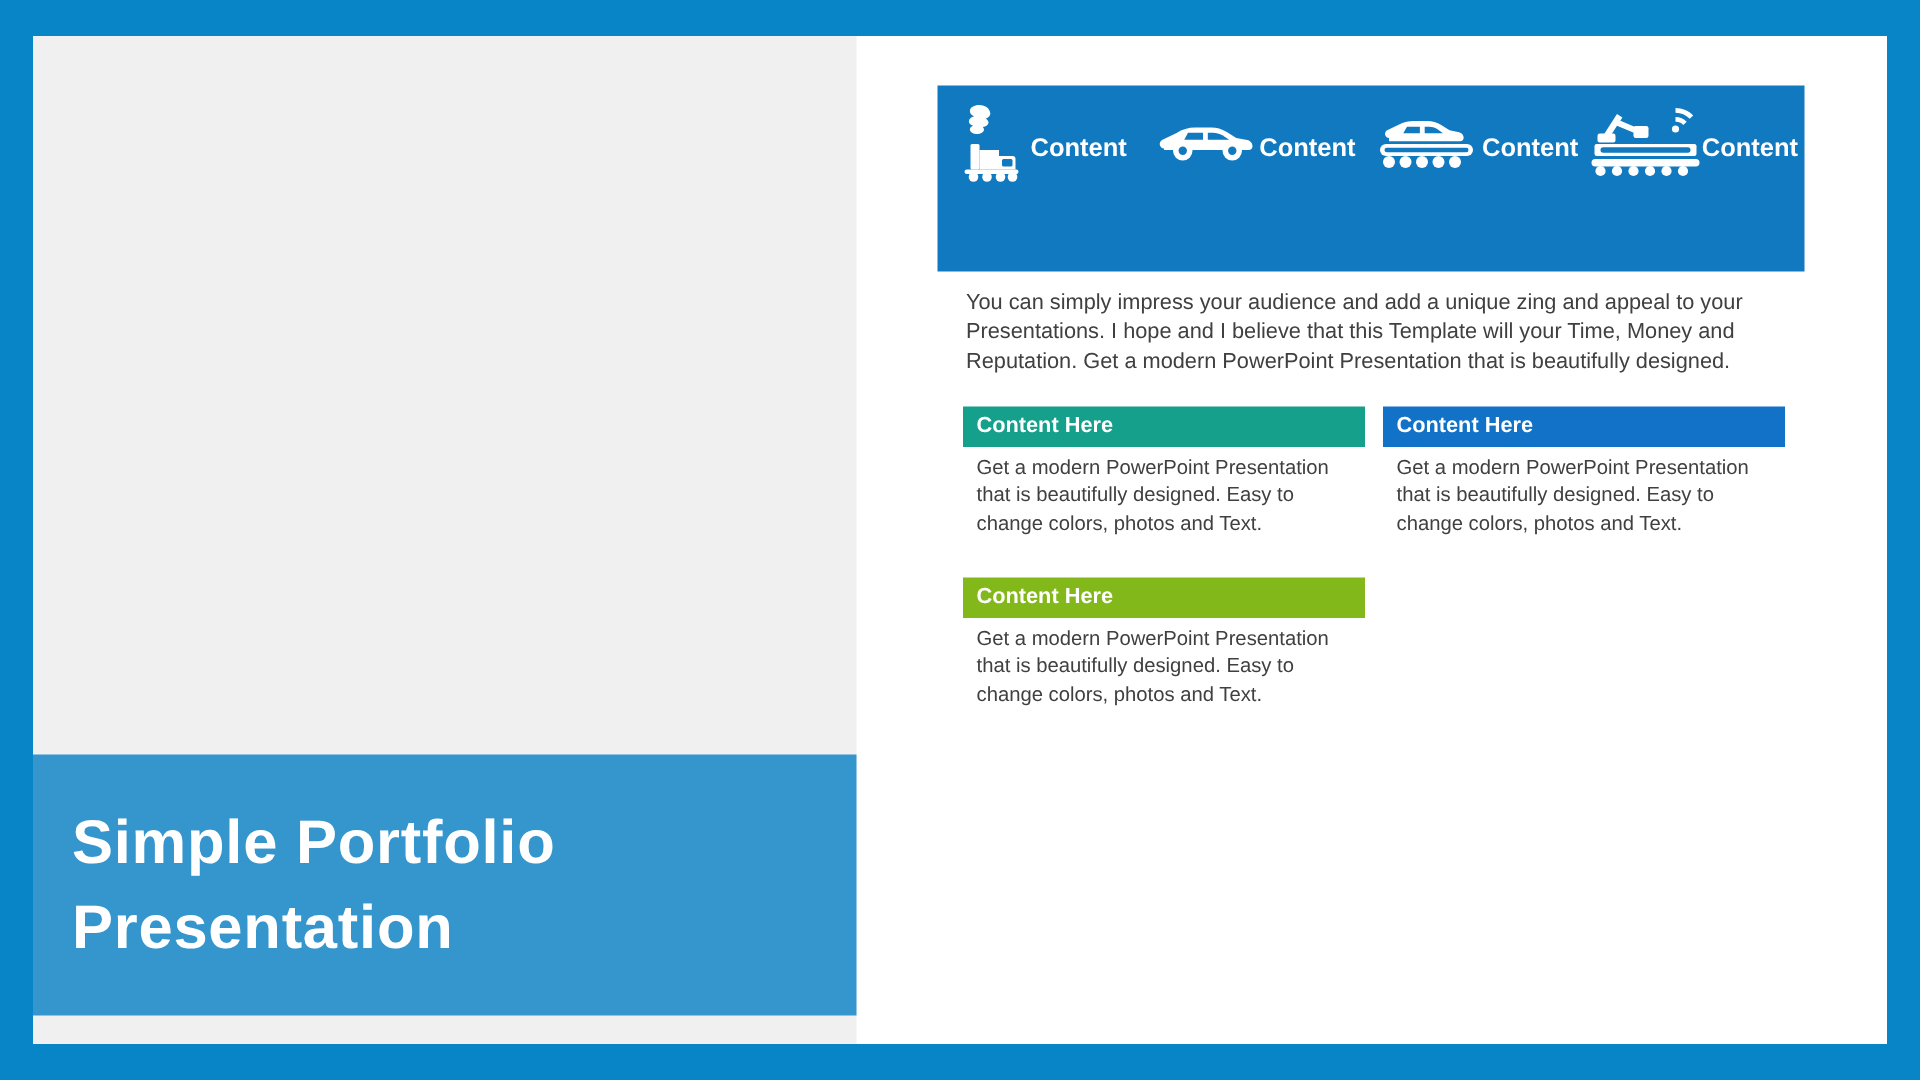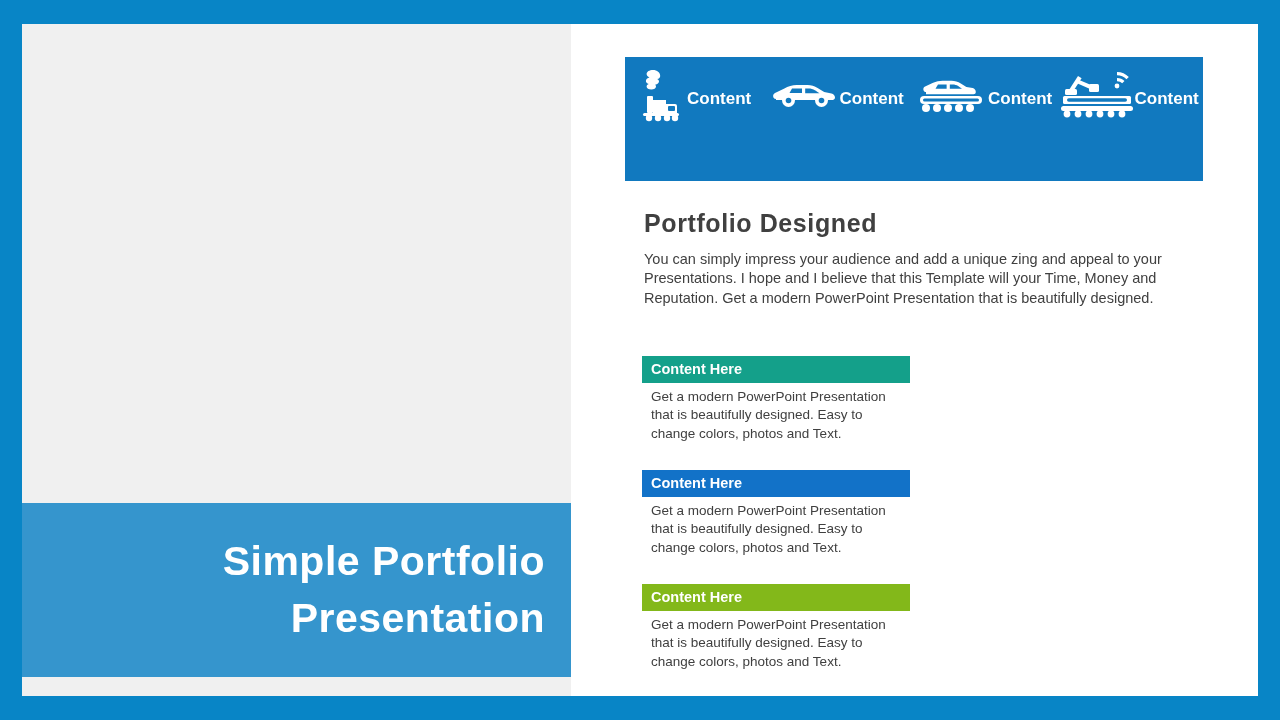--- a/index.html
+++ b/index.html
@@ -47,21 +47,21 @@
     background: #3595cd;
     display: flex;
     align-items: center;
     justify-content: center;
   }
   .title-text {
     color: #ffffff;
     font-size: 41px;
     font-weight: bold;
     line-height: 1.38;
-    text-align: right;
+    text-align: left;
     letter-spacing: 0.5px;
     padding: 0 26px;
     box-sizing: border-box;
     width: 100%;
   }
 
   
   .right-panel {
     position: absolute;
     left: 603px;
@@ -113,27 +113,26 @@
     color: #404040;
     font-size: 14.5px;
     line-height: 1.33;
   }
   .body-para.second {
     margin-top: 18px;
   }
 
   
   .boxes {
-    margin-top: 48px;
+    margin-top: 20px;
     margin-left: 17px;
     width: 548px;
     display: flex;
     flex-wrap: wrap;
     gap: 26px 12px;
-    flex-direction: column;
   }
   .box {
     width: 268px;
   }
   .box-header {
     height: 27px;
     display: flex;
     align-items: center;
     padding-left: 9px;
     box-sizing: border-box;
@@ -235,21 +234,20 @@
               <circle cx="41" cy="44" r="3.4"></circle>
               <circle cx="52" cy="44" r="3.4"></circle>
               <circle cx="63" cy="44" r="3.4"></circle>
             </svg>
           </div>
           <div class="icon-label">Content</div>
         </div>
 
       </div>
 
-      <div class="section-heading">Portfolio  Designed</div>
       <div class="body-para">You can simply impress your audience and add a unique zing and appeal to your Presentations. I hope and I believe that this Template will your Time, Money and Reputation.  Get a modern PowerPoint  Presentation that is beautifully designed.</div>
 
       <div class="boxes">
 
         <div class="box">
           <div class="box-header" id="bh0" style="background: rgb(20, 160, 138);">Content Here</div>
           <div class="box-body">Get a modern PowerPoint Presentation that is beautifully designed. Easy to change colors, photos and Text.</div>
         </div>
 
         <div class="box">

